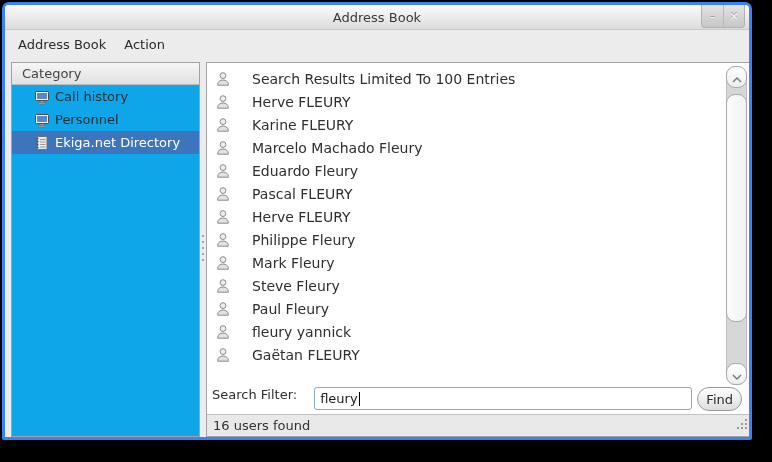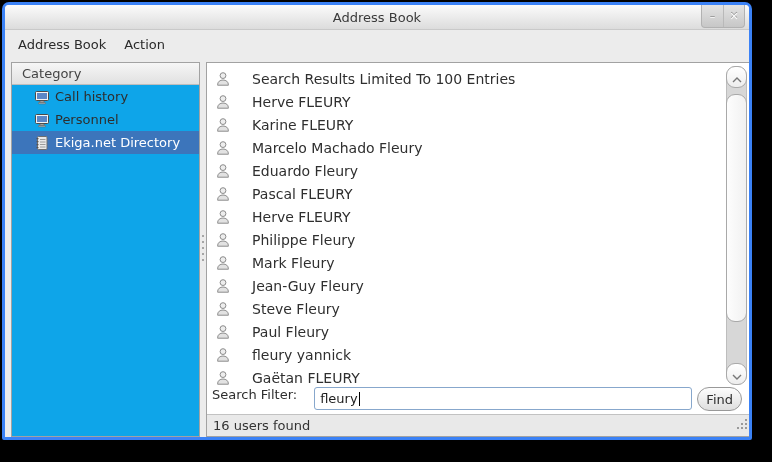--- a/index.html
+++ b/index.html
@@ -233,29 +233,20 @@
             <span>Philippe Fleury</span>
           </div>
           <div class="list-row">
             <span class="person-icon">
               <svg width="16" height="16" viewBox="0 0 16 16">
                 <circle cx="8" cy="4.6" r="2.9" fill="#ededed" stroke="#8c8c8c"></circle>
                 <path d="M2.6 13.8c0-3.1 2.4-4.8 5.4-4.8s5.4 1.7 5.4 4.8v0.4H2.6z" fill="#e2e2e2" stroke="#8c8c8c"></path>
               </svg>
             </span>
             <span>Mark Fleury</span>
-          </div>
-          <div class="list-row">
-            <span class="person-icon">
-              <svg width="16" height="16" viewBox="0 0 16 16">
-                <circle cx="8" cy="4.6" r="2.9" fill="#ededed" stroke="#8c8c8c"></circle>
-                <path d="M2.6 13.8c0-3.1 2.4-4.8 5.4-4.8s5.4 1.7 5.4 4.8v0.4H2.6z" fill="#e2e2e2" stroke="#8c8c8c"></path>
-              </svg>
-            </span>
-            <span>Jean-Guy Fleury</span>
           </div>
           <div class="list-row">
             <span class="person-icon">
               <svg width="16" height="16" viewBox="0 0 16 16">
                 <circle cx="8" cy="4.6" r="2.9" fill="#ededed" stroke="#8c8c8c"></circle>
                 <path d="M2.6 13.8c0-3.1 2.4-4.8 5.4-4.8s5.4 1.7 5.4 4.8v0.4H2.6z" fill="#e2e2e2" stroke="#8c8c8c"></path>
               </svg>
             </span>
             <span>Steve Fleury</span>
           </div>

